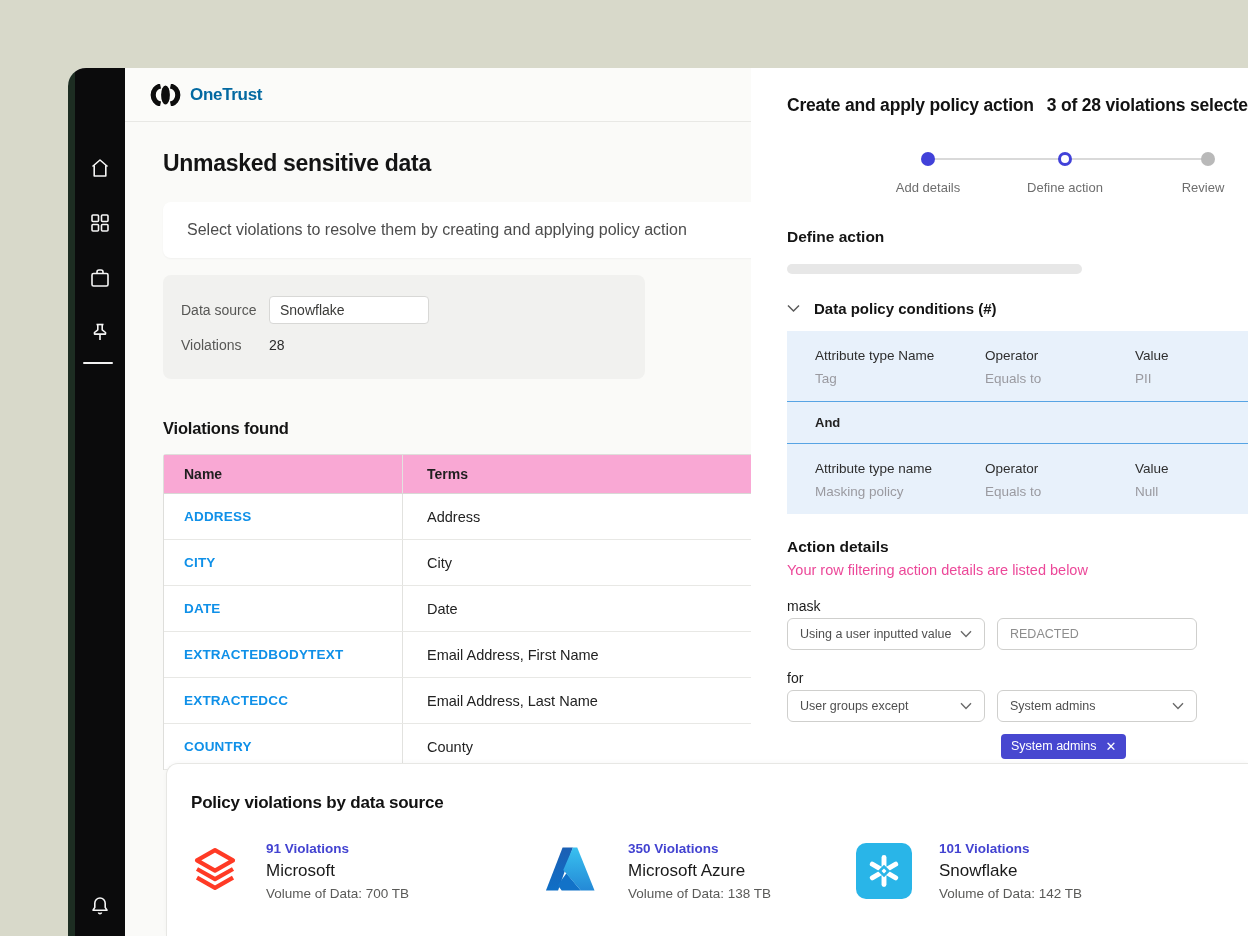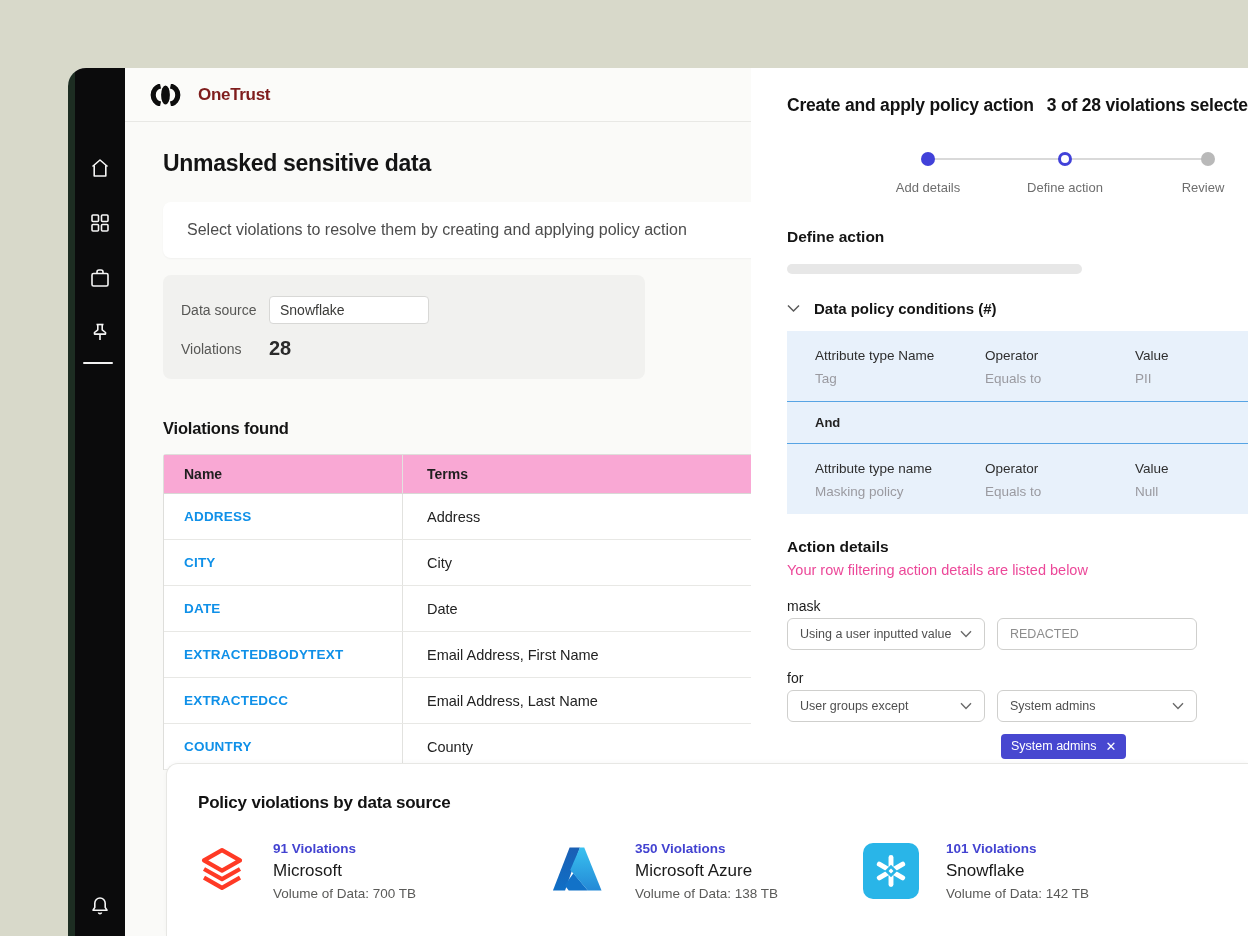--- a/index.html
+++ b/index.html
@@ -15,36 +15,36 @@
           background:linear-gradient(90deg,#1d2d22 0 7px,#0b0b0c 7px); z-index:6; }
   .rail .icon-btn { position:absolute; left:20px; width:24px; height:24px; cursor:pointer; }
   .rail svg { width:24px; height:24px; display:block; }
   .rail-divider { position:absolute; left:15px; width:30px; height:2px; background:#f2f2f2; border-radius:1px; }
 
   
   .main { position:absolute; left:57px; top:0; bottom:0; width:640px; z-index:1; }
   .topbar { height:54px; background:#fbfbf9; border-bottom:1px solid #e8e8e5;
             display:flex; align-items:center; padding-left:25px; }
   .brand { display:flex; align-items:center; gap:9px; }
-  .brand-name { font-weight:700; font-size:17px; letter-spacing:-0.3px; color:#7f1d1d;margin-left:8px; }
+  .brand-name { font-weight:700; font-size:17px; letter-spacing:-0.3px; color:#0369a1; }
 
   .content { padding:28px 0 0 38px; }
   .page-title { font-size:23px; font-weight:700; letter-spacing:-0.3px; color:#141414; }
 
   .banner { margin-top:25px; width:650px; height:56px; background:#ffffff; border-radius:8px;
             box-shadow:0 1px 2px rgba(0,0,0,0.04); display:flex; align-items:center;
             padding-left:24px; font-size:16px; color:#4c4c4c; }
 
   .summary-card { margin-top:17px; width:482px; height:104px; background:#f1f1ef; border-radius:8px;
                   padding:21px 0 0 18px; }
   .summary-row { display:flex; align-items:center; margin-bottom:13px; }
   .summary-label { width:88px; font-size:14px; color:#575755; }
   .summary-input { width:160px; height:28px; background:#ffffff; border:1px solid #d8d8d6; border-radius:4px;
                    font-size:14px; color:#3a3a38; display:flex; align-items:center; padding-left:10px; }
-  .summary-value { font-size:20px; font-weight:700; color:#2b2b2b; }
+  .summary-value { font-size:14px; font-weight:400; color:#2b2b2b; }
 
   .table-title { margin-top:40px; font-size:16.5px; font-weight:700; color:#141414; letter-spacing:-0.2px; }
   .vtable { margin-top:16px; width:640px; border:1px solid #dededb; border-bottom:none; border-radius:3px 3px 0 0; }
   .vt-head { display:flex; background:#f9a8d4; border-bottom:1px solid #d8d8d5; height:39px; align-items:center; }
   .vt-row  { display:flex; background:#ffffff; border-bottom:1px solid #e8e8e5; height:46px; align-items:center; }
   .vt-col-name { width:239px; padding-left:20px; border-right:1px solid #e2e2df; align-self:stretch; display:flex; align-items:center; }
   .vt-col-terms { flex:1; padding-left:24px; }
   .vt-head .vt-col-name, .vt-head .vt-col-terms { font-size:14px; font-weight:700; color:#1f1f1f; }
   .vt-link { font-size:13.5px; font-weight:700; color:#0f90e8; letter-spacing:0.2px; cursor:pointer; }
   .vt-term { font-size:14.5px; color:#222; }
@@ -90,21 +90,21 @@
   .ctrl .chev svg { display:block; }
   .chip-row { margin-top:12px; padding-left:214px; }
   .chip { display:inline-flex; align-items:center; gap:9px; background:#4747d0; color:#fff;
           font-size:12.5px; border-radius:4px; padding:5px 10px 6px 10px; cursor:pointer; }
   .chip .x { font-size:13px; line-height:1; }
 
   
   .bottomcard { position:absolute; left:98px; top:695px; right:0; bottom:0; background:#ffffff;
                 border:1px solid #e7e7e4; border-right:none; border-bottom:none;
                 border-radius:12px 0 0 0; box-shadow:0 -1px 4px rgba(0,0,0,0.03);
-                z-index:8; padding:29px 0 0 31px; }
+                z-index:8; padding:29px 0 0 24px; }
   .bc-title { font-size:17px; font-weight:700; letter-spacing:-0.2px; color:#121212; }
   .bc-items { margin-top:28px; display:flex; align-items:center; }
   .ds-item { display:flex; align-items:center; gap:27px; }
   .ds-item.i1 { width:350px; } .ds-item.i2 { width:315px;gap:33px; }
   .ds-icon { flex:0 0 auto; }
   .ds-violations { font-size:13.5px; font-weight:700; color:#4343d1; }
   .ds-name { font-size:17px; color:#1a1a1a; margin-top:5px; }
   .ds-volume { font-size:13.5px; color:#5a5a58; margin-top:5px; }
   .snow-tile { width:56px; height:56px; background:#29b5e8; border-radius:10px;
                display:flex; align-items:center; justify-content:center; }

